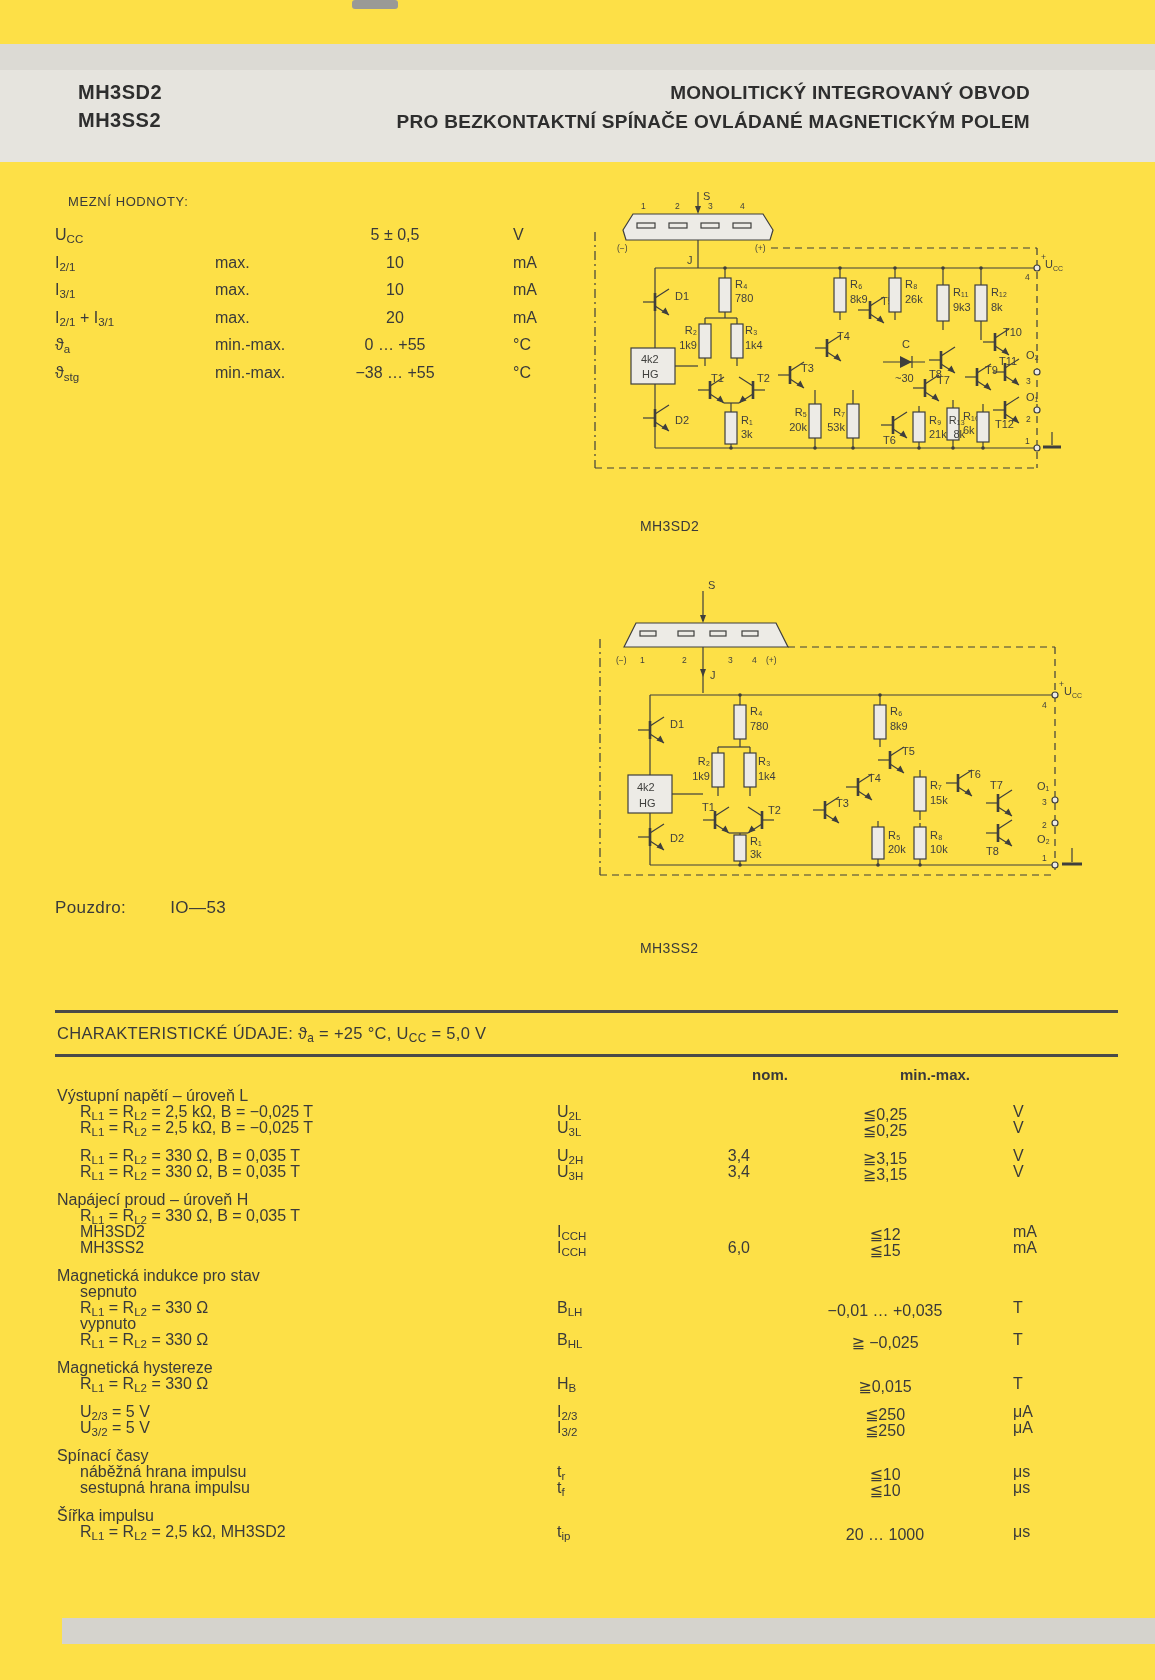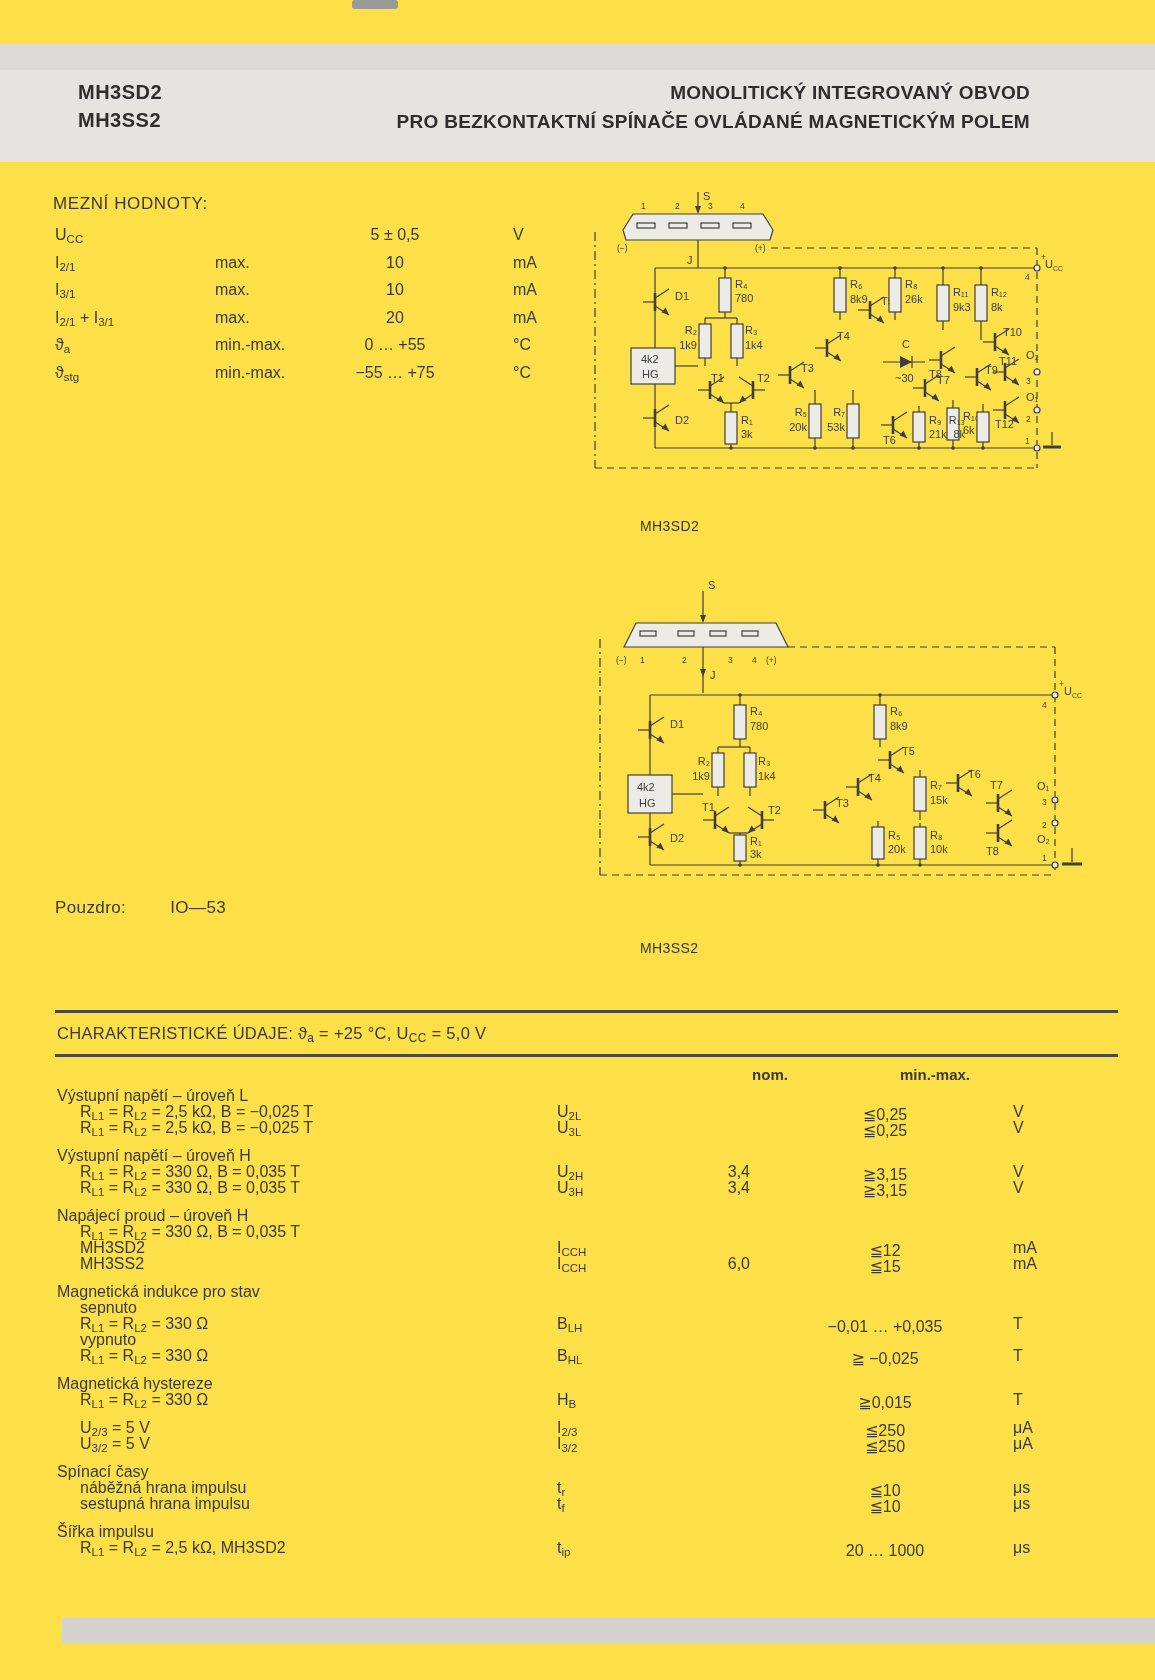--- a/index.html
+++ b/index.html
@@ -7,21 +7,21 @@
         font-family:"Liberation Sans","DejaVu Sans",sans-serif;color:#3a3a3a;}
   .band{position:absolute;left:0;width:1155px;background:#dcdad4;}
   .band2{position:absolute;left:0;width:1155px;background:#e6e4de;}
   .smudge{position:absolute;background:#9a9a96;border-radius:3px;}
 
   .partnos{position:absolute;left:78px;top:78px;font-size:20px;font-weight:bold;
            color:#2e2e2e;line-height:28px;letter-spacing:.5px;}
   .titles{position:absolute;right:125px;top:78px;text-align:right;font-size:19px;
           font-weight:bold;color:#2e2e2e;line-height:29px;letter-spacing:.3px;margin-left:12px;}
 
-  .h-limits{position:absolute;left:53px;top:194px;font-size:17px;letter-spacing:.6px;}
+  .h-limits{position:absolute;left:68px;top:194px;font-size:13px;letter-spacing:.6px;}
   .limits{position:absolute;left:55px;top:226px;width:520px;font-size:16px;}
   .lrow{position:relative;height:27.5px;}
   .lrow span{position:absolute;white-space:nowrap;}
   .lparam{left:0;}
   .lcond{left:160px;}
   .lval{left:270px;width:140px;text-align:center;}
   .lunit{left:458px;}
 
   .pouzdro{position:absolute;left:55px;top:898px;font-size:17px;letter-spacing:.4px;}
   .pouzdro .val{margin-left:44px;}
@@ -108,21 +108,21 @@
       </div>
       <div class="lrow">
         <span class="lparam">ϑ<sub>a</sub></span>
         <span class="lcond">min.-max.</span>
         <span class="lval">0 … +55</span>
         <span class="lunit">°C</span>
       </div>
       <div class="lrow">
         <span class="lparam">ϑ<sub>stg</sub></span>
         <span class="lcond">min.-max.</span>
-        <span class="lval">−55 … +75</span>
+        <span class="lval">−38 … +55</span>
         <span class="lunit">°C</span>
       </div>
     </div>
 
   <div class="pouzdro">
     <span>Pouzdro:</span><span class="val">IO—53</span>
   </div>
 
   <svg class="schem" style="left:585px;top:190px;" width="478" height="305" viewBox="0 0 478 305">
     <defs>
@@ -496,21 +496,20 @@
         </div>
         <div class="crow">
           <span class="desc">R<sub>L1</sub> = R<sub>L2</sub> = 2,5 kΩ, B = −0,025 T</span>
           <span class="sym">U<sub>3L</sub></span>
           <span class="nomv"></span>
           <span class="mmv">≦0,25</span>
           <span class="unitv">V</span>
         </div>
       </div>
       <div class="sec">
-        <div class="sectitle">Výstupní napětí – úroveň H</div>
         <div class="crow">
           <span class="desc">R<sub>L1</sub> = R<sub>L2</sub> = 330 Ω, B = 0,035 T</span>
           <span class="sym">U<sub>2H</sub></span>
           <span class="nomv">3,4</span>
           <span class="mmv">≧3,15</span>
           <span class="unitv">V</span>
         </div>
         <div class="crow">
           <span class="desc">R<sub>L1</sub> = R<sub>L2</sub> = 330 Ω, B = 0,035 T</span>
           <span class="sym">U<sub>3H</sub></span>

